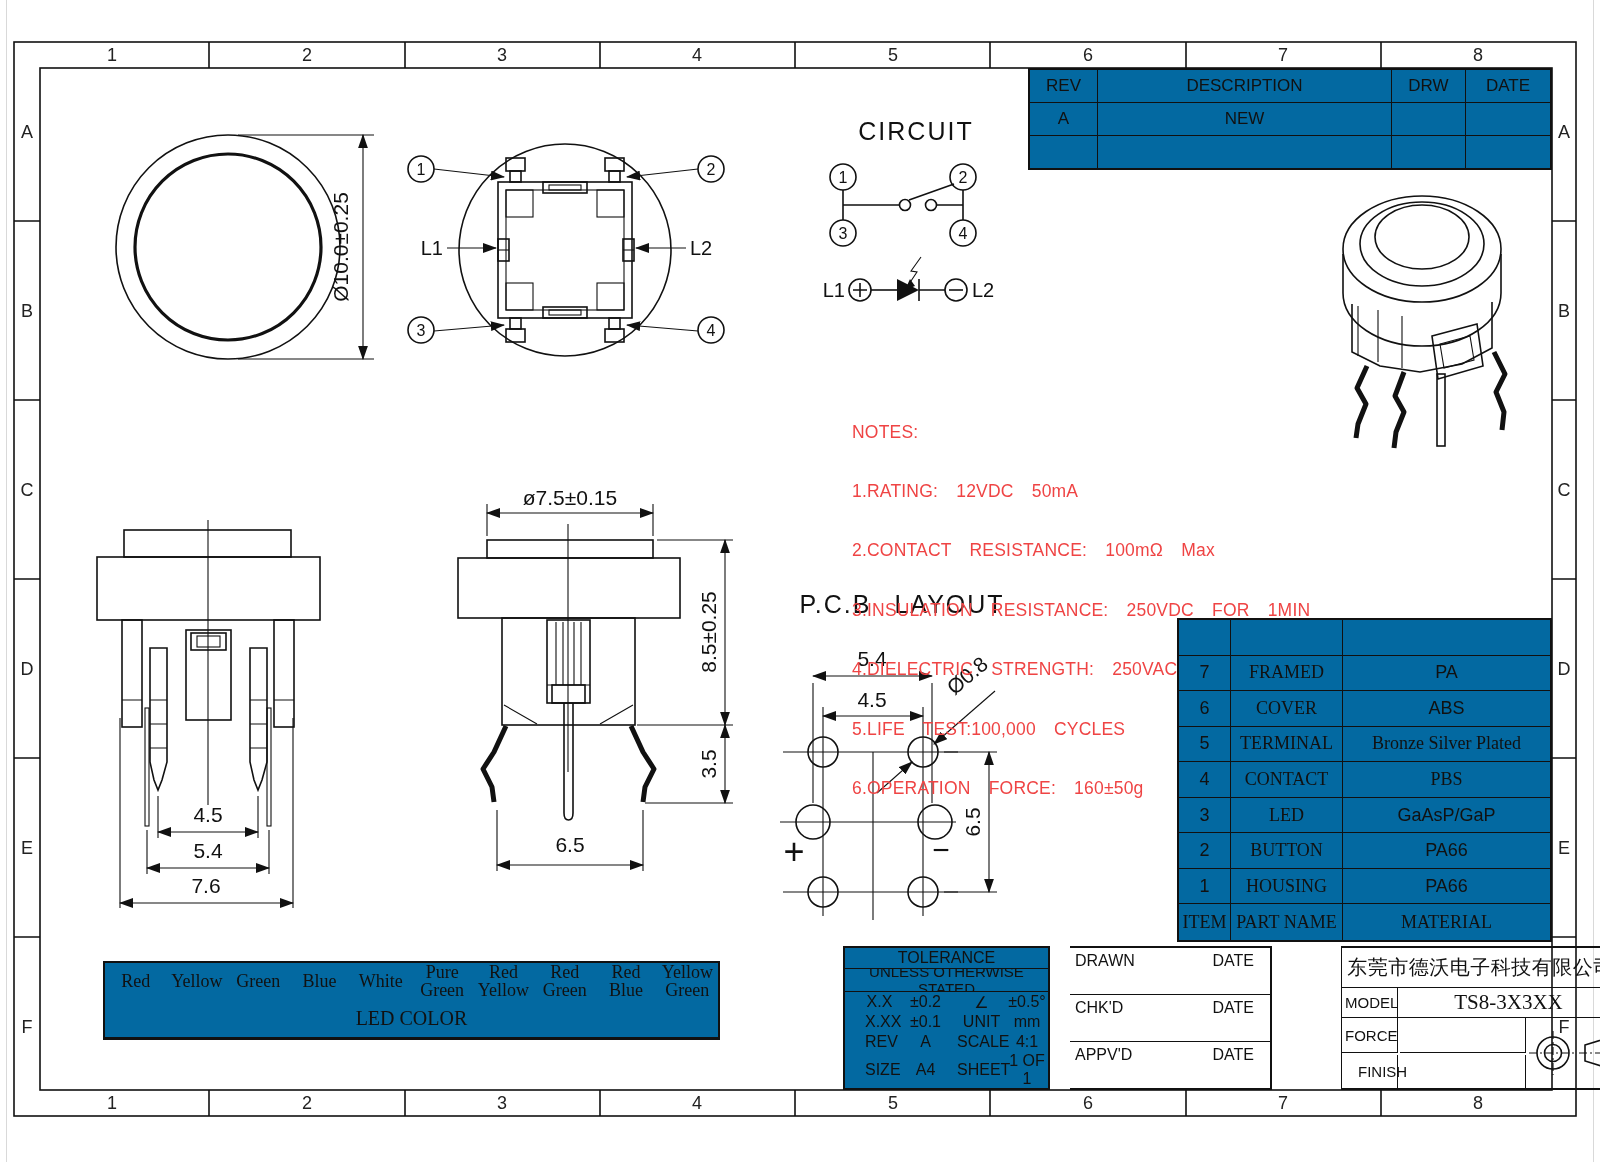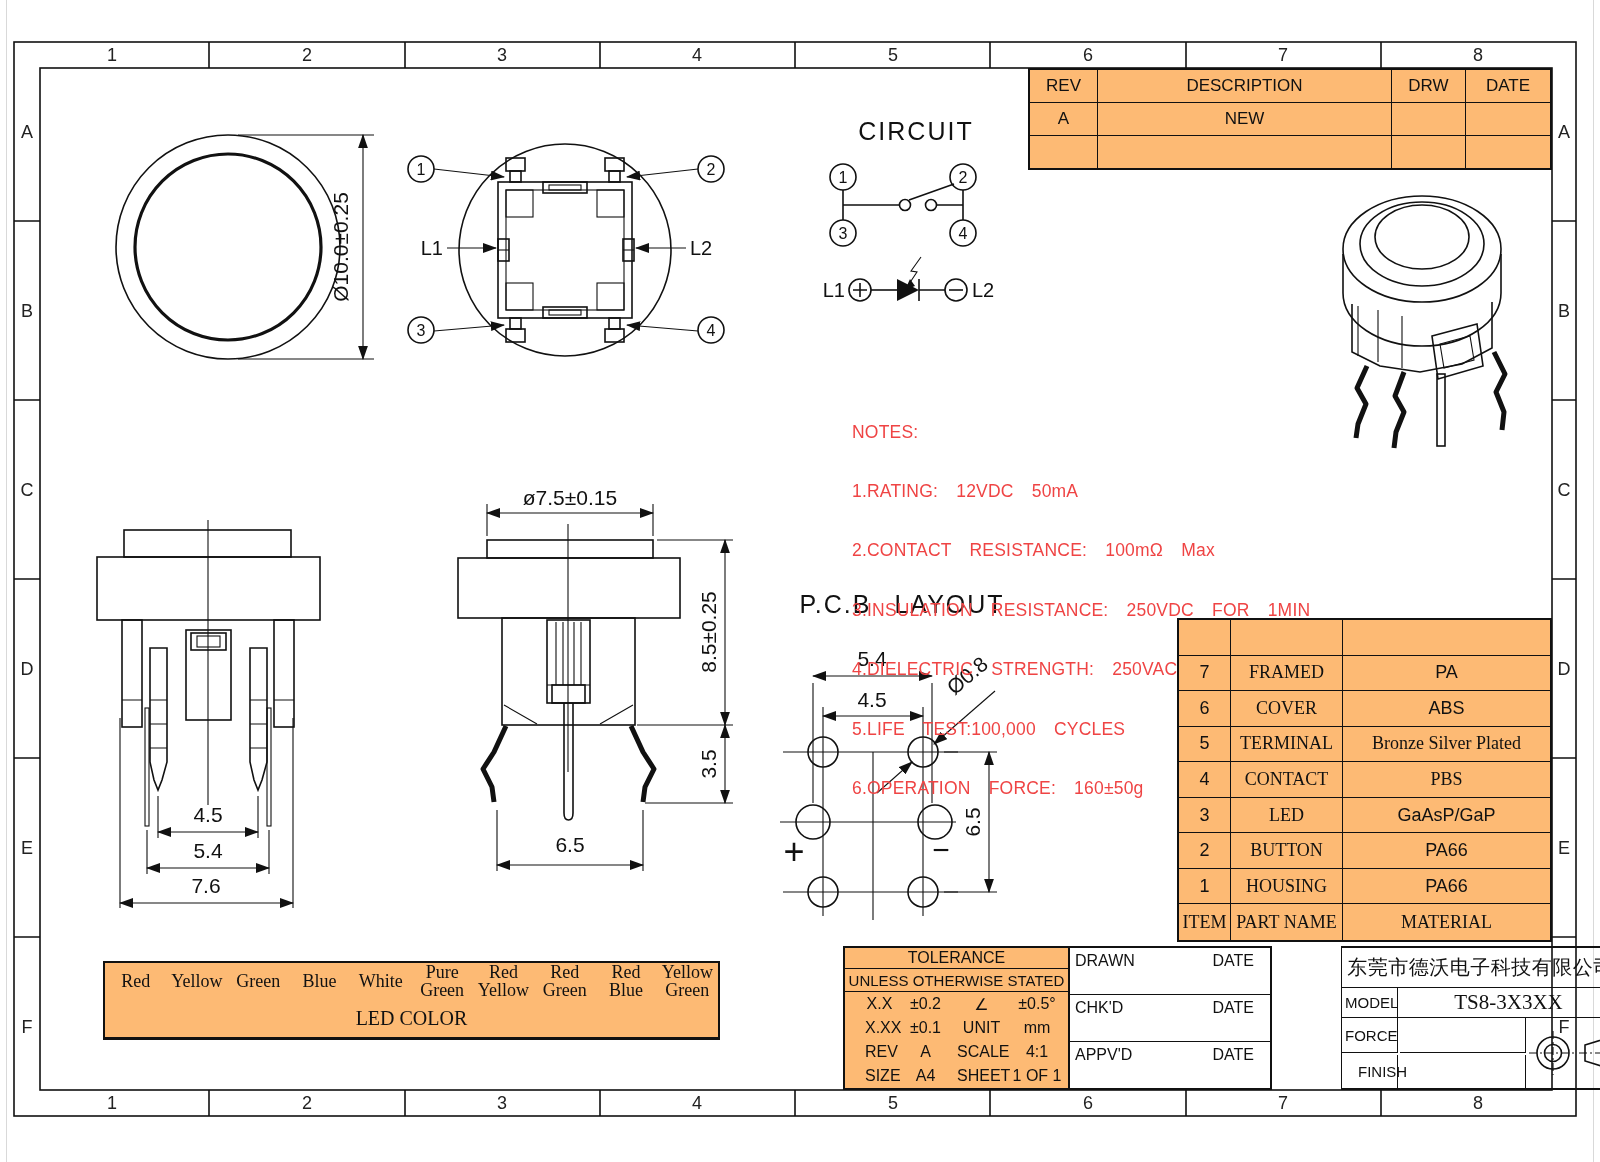--- a/index.html
+++ b/index.html
@@ -13,21 +13,21 @@
   .thk{stroke:#111;stroke-width:3.2;fill:none}
   .thin{stroke:#111;stroke-width:1.1;fill:none}
   .wire{stroke:#111;stroke-width:5;fill:none;stroke-linejoin:round}
   .fil{fill:#111;stroke:none}
   .dim{font-size:21px}
   .vt{font-size:25px;letter-spacing:2px}
   .pin{font-size:16px}
   .lbl{font-size:20px}
   .zl{position:absolute;transform:translate(-50%,-50%);font-size:18px;color:#222}
   
-  .tb{position:absolute;border:2px solid #111;display:grid;background:#fdba74}
+  .tb{position:absolute;border:2px solid #111;display:grid;background:#0369a1}
   .tb>div{border-right:1.5px solid #111;border-bottom:1.5px solid #111;
           display:flex;align-items:center;justify-content:center;overflow:hidden;text-align:center}
   .ser{font-family:"Liberation Serif",serif}
   #rev-table>div:nth-child(4n){border-right:none}
   #rev-table>div:nth-child(n+9){border-bottom:none}
   #parts-table>div:nth-child(3n){border-right:none}
   #parts-table>div:nth-child(n+25){border-bottom:none}
   #led-cells>div:nth-child(10){border-right:none}
   #led-cells>div{border-bottom:none;line-height:18px;font-size:18px}
   #tol-grid>div:nth-child(4n){border-right:none}
@@ -333,21 +333,21 @@
       <div>White</div>
       <div>Pure Green</div>
       <div>Red Yellow</div>
       <div>Red Green</div>
       <div>Red Blue</div>
       <div>Yellow Green</div>
     </div>
     <div style="border-right:none;font-size:20px">LED COLOR</div>
   </div>
 
-  <div class="tb" style="left:843px;top:946px;width:227px;height:144px;grid-template-rows:21px 23px 1fr;grid-template-columns:1fr;font-size:16px">
+  <div class="tb" style="left:843px;top:946px;width:207px;height:144px;grid-template-rows:21px 23px 1fr;grid-template-columns:1fr;font-size:16px">
     <div style="border-right:none">TOLERANCE</div>
     <div style="border-right:none;font-size:15px">UNLESS OTHERWISE STATED</div>
     <div id="tol-grid" style="border:none;display:grid;grid-template-columns:49px 63px 49px 1fr;grid-template-rows:repeat(4,1fr);padding:0">
       <div>X.X</div>
       <div>±0.2</div>
       <div>∠</div>
       <div>±0.5°</div>
       <div>X.XX</div>
       <div>±0.1</div>
       <div>UNIT</div>

